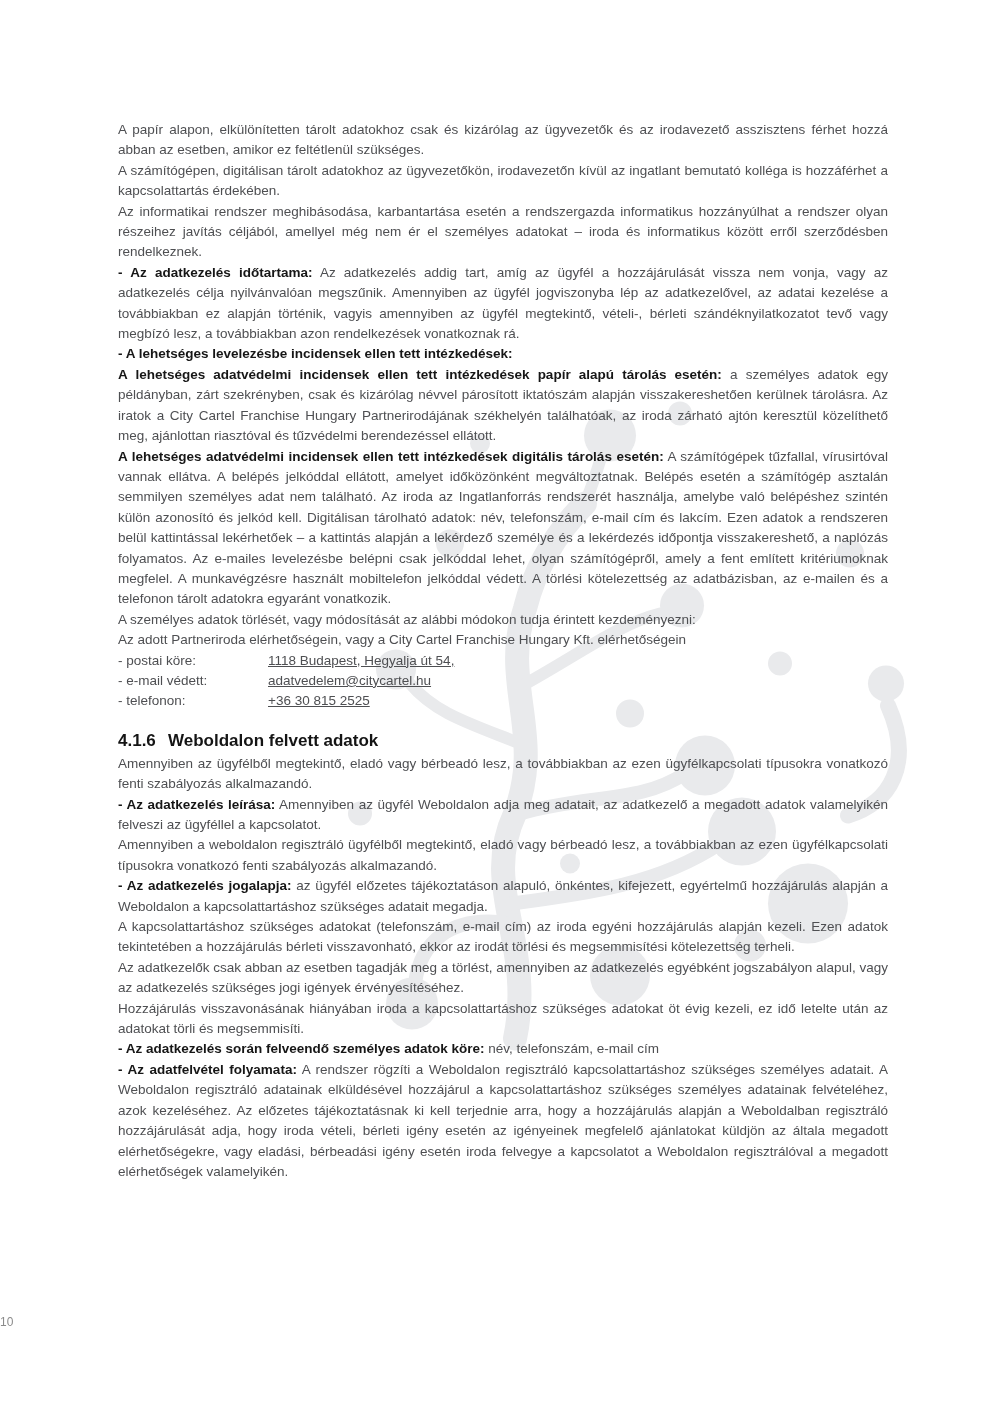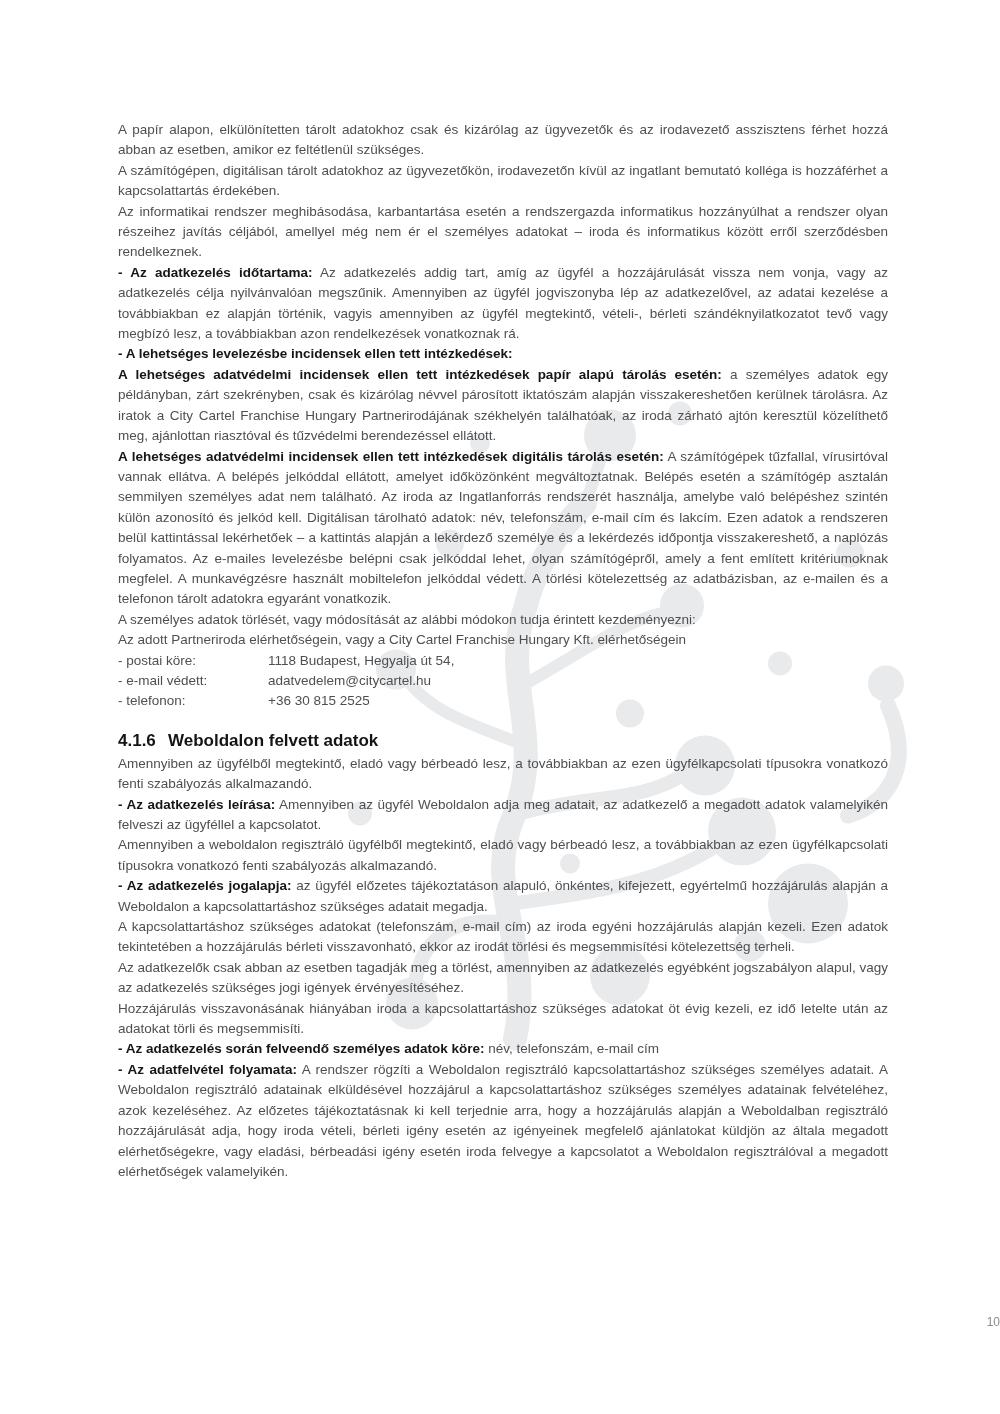--- a/index.html
+++ b/index.html
@@ -21,31 +21,31 @@
     position:absolute;left:118px;top:120px;width:770px;
     color:var(--body-text,#4e4f52);
     font-size:13.5px;line-height:20.4px;
     text-align:justify;
     z-index:2;
   }
   .para{margin:0;padding:0;}
   b.lead{font-weight:700;color:var(--bold-text,#161616);}
   .contact-row{display:flex;text-align:left;}
   .contact-label{width:150px;flex:0 0 150px;}
-  .contact-value{flex:1;}
+  .contact-value{flex:1;text-decoration:underline;}
   .heading{
     margin:18px 0 2px 0;
     font-size:17px;line-height:22px;
     font-weight:700;color:var(--heading-text,#141414);
     text-align:left;
   }
   .heading .hnum{display:inline-block;width:50px;}
   .pagenum{
     position:absolute;left:0;right:0;top:1315px;
-    text-align:right;
+    text-align:left;
     color:var(--page-number,#8b8b8b);
     font-size:12px;z-index:2;
   }
 </style>
 </head>
 <body>
 
 <div class="page">
 
   <svg class="watermark" viewBox="0 0 590 675" aria-hidden="true">

